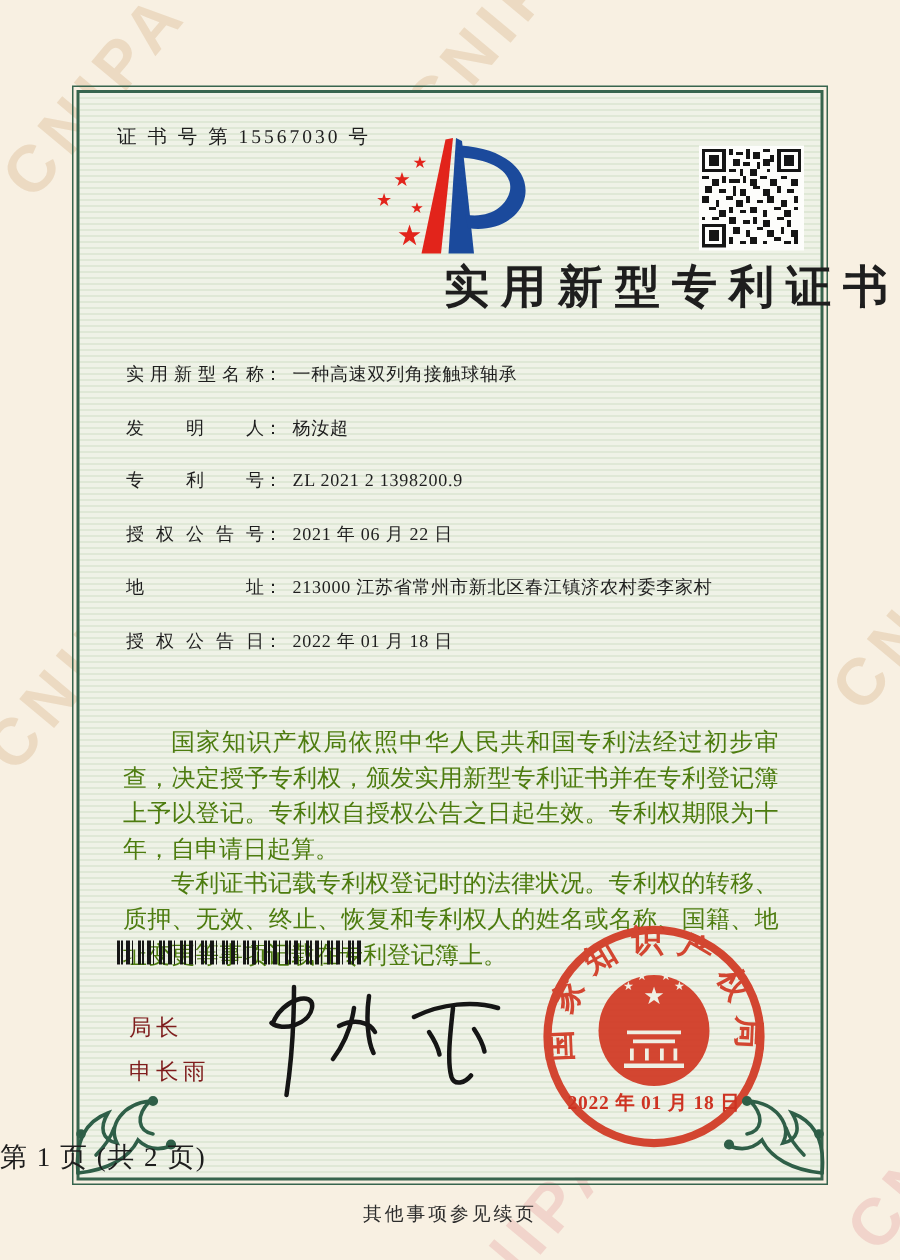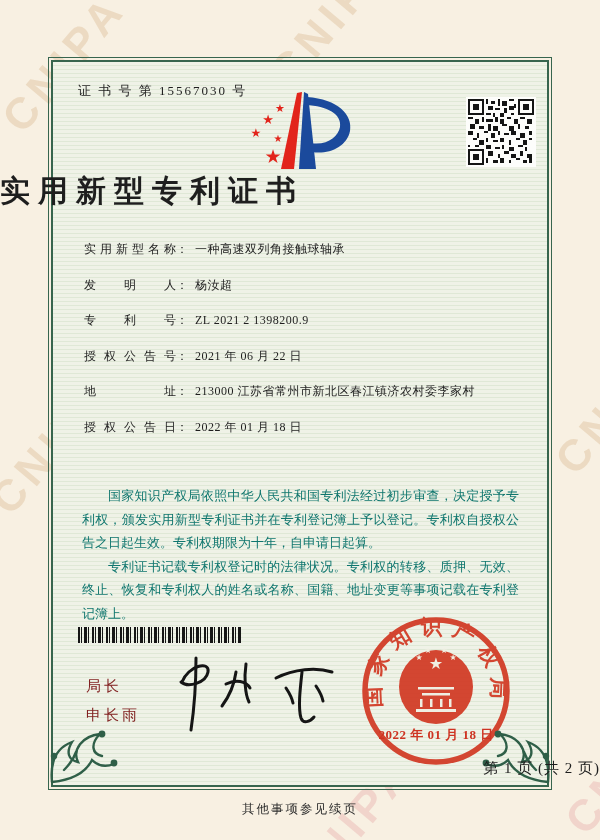--- a/index.html
+++ b/index.html
@@ -14,48 +14,48 @@
   .wm.faint{color:rgba(188,168,128,.13);font-size:40px}
 
   
   .frame{position:absolute;left:48px;top:57px;width:502px;height:731px;border:1px solid #37654e}
   .frame-inner{position:absolute;inset:2px;border:2px solid #37654e;
       background:repeating-linear-gradient(180deg,#eff2e7 0px,#eff2e7 3px,#dfe8d6 3px,#dfe8d6 4px)}
 
   .certno{position:absolute;left:78px;top:82px;font-size:13px;letter-spacing:2px}
   .logo{position:absolute;left:236px;top:86px}
   .qr{position:absolute;left:466px;top:97px;background:#fdfdfb;padding:2px;line-height:0}
-  .title{position:absolute;left:0;top:171px;width:100%;text-align:left;
+  .title{position:absolute;left:0;top:171px;width:100%;text-align:right;
          font-size:30px;font-weight:700;letter-spacing:8px}
 
   .fields{position:absolute;left:84px;top:241px;width:436px;font-size:12px}
   .frow{position:relative;height:35.6px}
   .frow .label{display:inline-block;width:92px;text-align:justify;text-align-last:justify;vertical-align:top}
   .frow .colon{margin-right:7px}
   .frow .val{letter-spacing:.5px}
   .grant2{position:absolute;left:229px;top:0;white-space:nowrap}
   .grant2 .label2{letter-spacing:1px}
 
-  .paras{position:absolute;left:82px;top:484px;width:437px;font-size:13px;
-         line-height:23.6px;text-align:justify;color:#0f766e}
+  .paras{position:absolute;left:82px;top:484px;width:437px;font-size:16px;
+         line-height:23.6px;text-align:justify;color:#4d7c0f}
   .paras p{margin:0;text-indent:2em}
 
   .barcode{position:absolute;left:78px;top:627px;width:164px;height:16px;
       background:repeating-linear-gradient(90deg,#161616 0 2px,transparent 2px 3px,#161616 3px 4px,
       transparent 4px 6px,#161616 6px 9px,transparent 9px 10px,#161616 10px 11px,transparent 11px 14px)}
 
   .signer{position:absolute;left:86px;top:671px;font-family:"Liberation Sans","DejaVu Sans",sans-serif;
           font-size:15px;letter-spacing:3px;line-height:29px;color:#7f1d1d}
   .signature{position:absolute;left:148px;top:648px}
 
   .seal{position:absolute;left:356px;top:613px;opacity:.95}
   .seal-date{position:absolute;left:358px;top:726px;width:156px;text-align:center;color:#ce3322;
              font-size:13px;font-weight:700;letter-spacing:0.5px;white-space:nowrap}
 
-  .pageno{position:absolute;left:0;top:759px;width:100%;text-align:right;font-size:15px;letter-spacing:1px}
+  .pageno{position:absolute;left:0;top:759px;width:100%;text-align:left;font-size:18px;letter-spacing:1px}
   .note{position:absolute;left:0;top:801px;width:100%;text-align:center;font-size:12.5px;
         letter-spacing:2px;color:#2c2c2c}
 
   .orn{position:absolute;width:84px;height:84px}
   .orn.left{left:44px;top:704px}
   .orn.right{left:472px;top:704px;transform:scaleX(-1)}
 </style>
 </head>
 <body>
 

